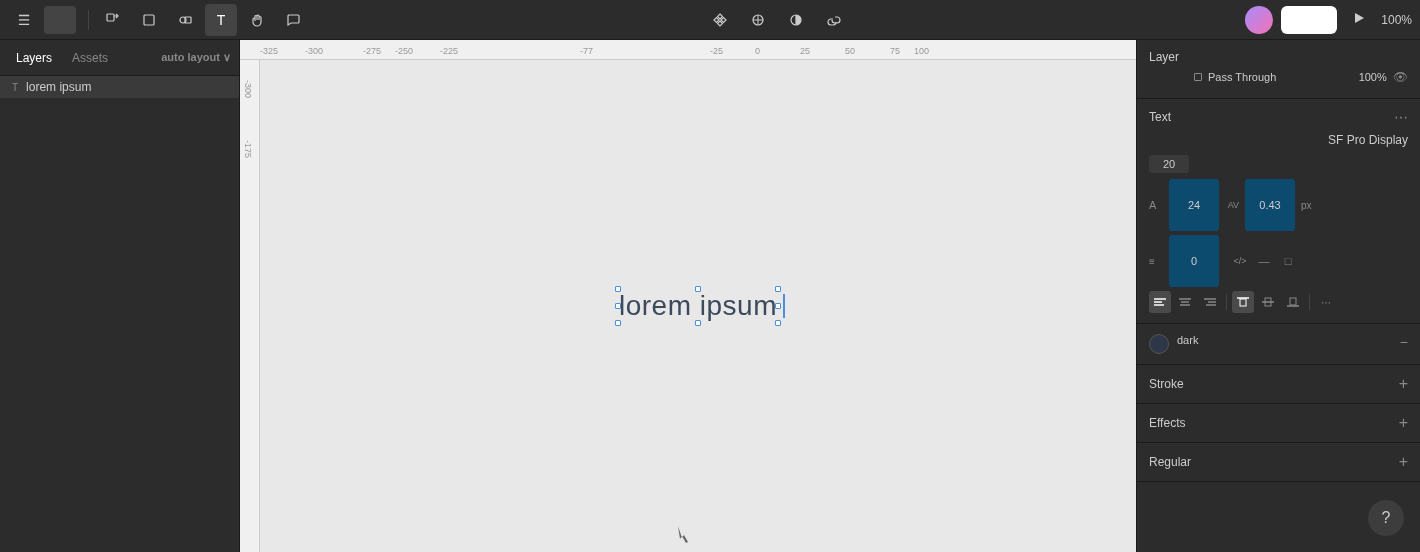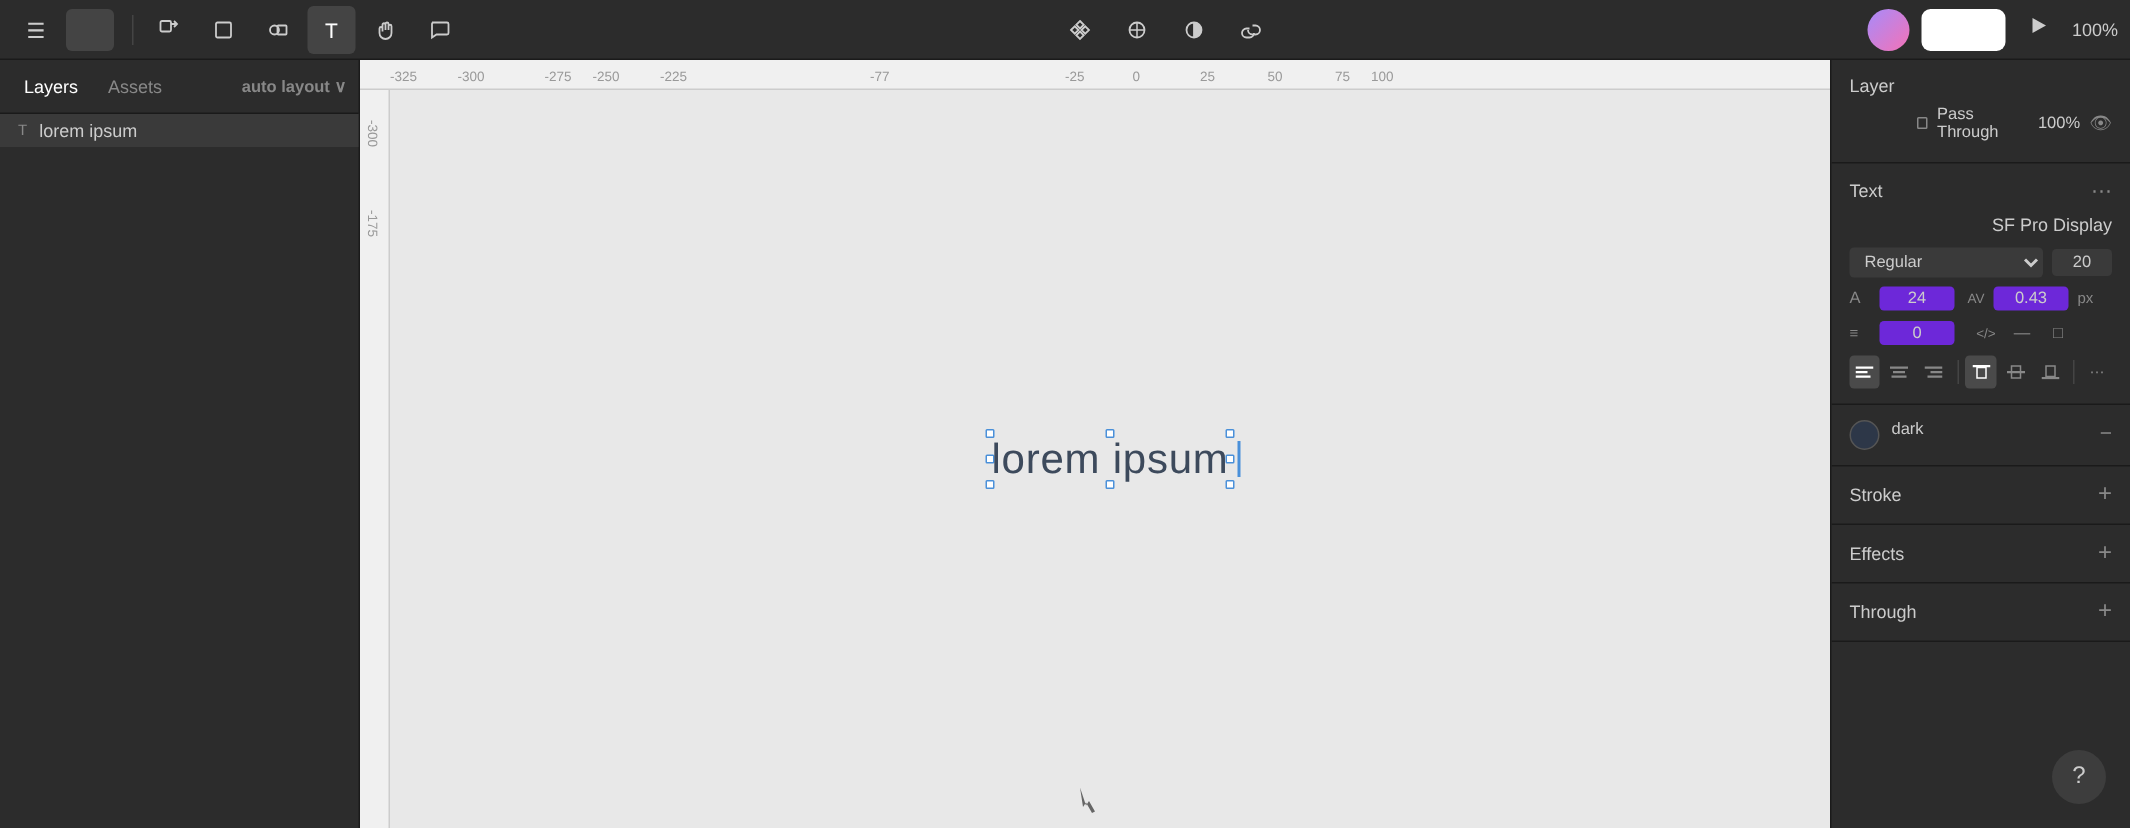--- a/index.html
+++ b/index.html
@@ -161,21 +161,21 @@
     .selection-handle {
       position: absolute;
       width: 6px; height: 6px;
       background: #fff;
       border: 1.5px solid #4a90d9;
       border-radius: 1px;
     }
 
     
     .right-panel {
-      width: 200px;
+      width: 284px;
       background: #2c2c2c;
       border-left: 1px solid #1a1a1a;
       overflow-y: auto;
       font-size: 12px;
     }
     .right-section {
       padding: 10px 12px;
       border-bottom: 1px solid #1a1a1a;
     }
     .right-section-header {
@@ -260,25 +260,25 @@
       gap: 6px;
       margin-bottom: 4px;
     }
     .metric-icon {
       color: #888;
       font-size: 10px;
       width: 14px;
     }
     .metric-input {
       width: 50px;
-      background: #6d28d9;
+      background: #0c4a6e;
       border: none;
       color: #ccc;
       font-size: 11px;
-      padding: 2px 6px;
+      padding: 20px 6px;
       border-radius: 3px;
       text-align: center;
     }
     .metric-unit { color: #888; font-size: 10px; }
 
     .align-row {
       display: flex;
       align-items: center;
       gap: 3px;
     }
@@ -507,23 +507,20 @@
 
     <div class="right-section">
       <div class="right-section-header">
         <span class="section-title">Text</span>
         <span class="section-dots">⋯</span>
       </div>
 
       <div class="font-family">SF Pro Display</div>
 
       <div class="font-row">
-        <select class="font-select">
-          <option>Regular</option>
-        </select>
         <input class="font-size-input" value="20" type="text" style="">
       </div>
 
       <div class="metric-row">
         <span class="metric-icon" style="font-size:11px;">A</span>
         <input class="metric-input" value="24" type="text" style="">
         <span class="metric-icon" style="font-size:9px;text-align:right;">AV</span>
         <input class="metric-input" value="0.43" type="text" style="">
         <span class="metric-unit">px</span>
       </div>
@@ -601,21 +598,21 @@
 
     <div class="right-section">
       <div class="section-empty-row">
         <span class="section-title">Effects</span>
         <span class="section-plus">+</span>
       </div>
     </div>
 
     <div class="right-section">
       <div class="section-empty-row">
-        <span class="section-title">Through</span>
+        <span class="section-title">Regular</span>
         <span class="section-plus">+</span>
       </div>
     </div>
 
   </div>
 </div>
 
 <button class="help-btn" style="position:fixed;bottom:16px;right:16px;">
   <span>?</span>
 </button>

